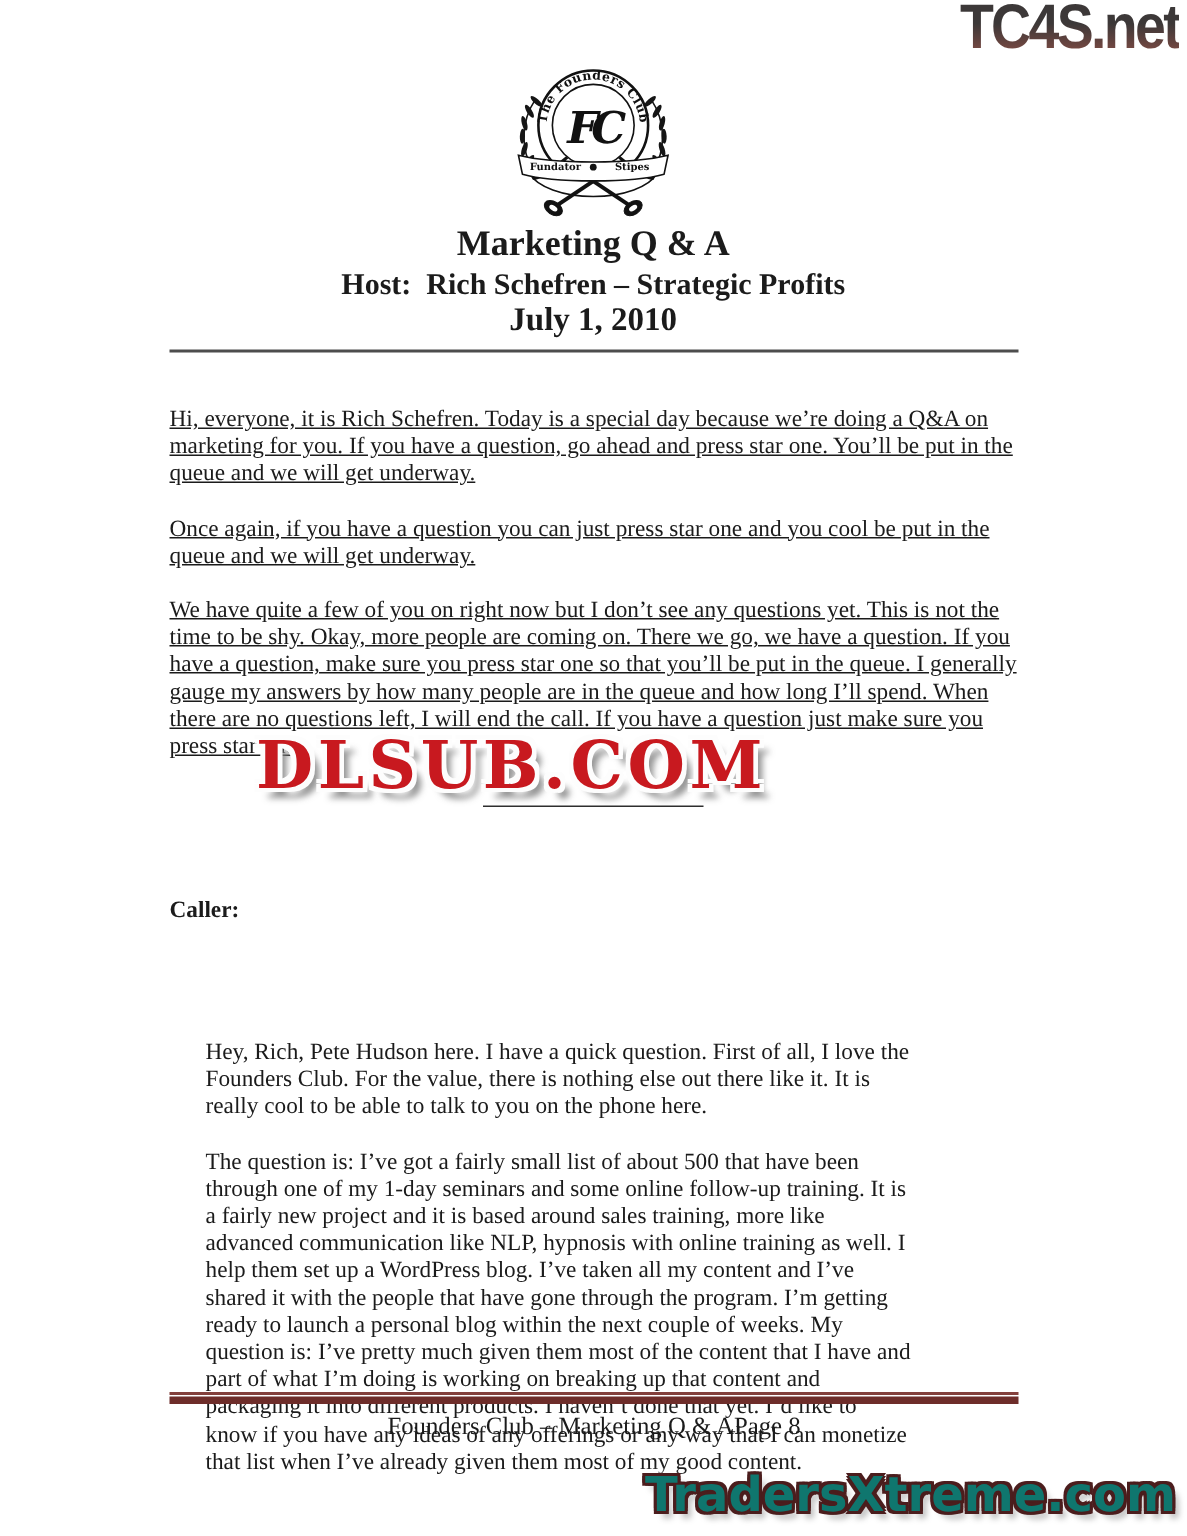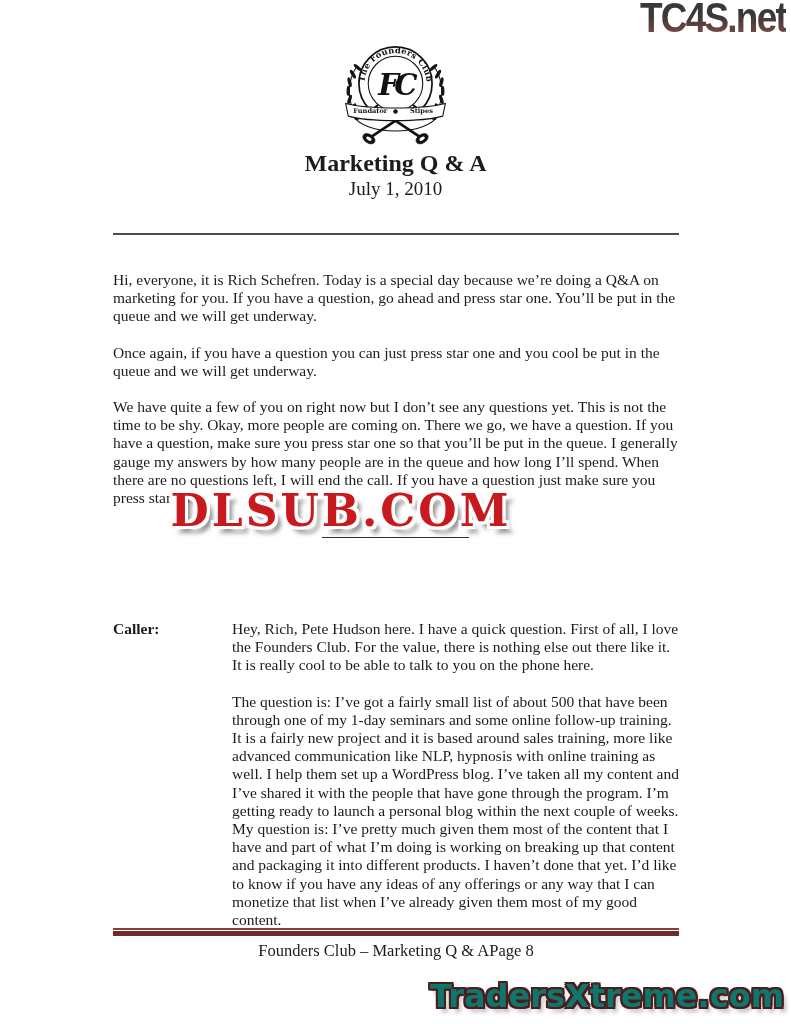--- a/index.html
+++ b/index.html
@@ -16,31 +16,31 @@
           -webkit-background-clip:text;background-clip:text;color:transparent;}
   }
 
   
   .crest{position:absolute;left:329px;top:42px;width:133px;height:107px;}
 
   
   .heading{position:absolute;left:0;top:149px;width:791px;text-align:center;}
   .heading h1{margin:0;font-size:24px;line-height:28px;font-weight:bold;}
   .host{margin:2px 0 0 0;font-size:20px;line-height:22px;font-weight:bold;white-space:pre;}
-  .date{margin:2px 0 10px 0;font-size:19px;line-height:19px;font-weight:normal;}
+  .date{margin:2px 0 10px 0;font-size:22px;line-height:19px;font-weight:bold;}
   .head-rule{position:absolute;left:113px;top:233px;width:566px;height:0;
              border-top:2px solid #4d4d4d;}
 
   
   .body-text{position:absolute;left:113px;top:271px;width:566px;
              font-size:15.5px;line-height:18.2px;}
-  .body-text p{margin:0 0 18px 0;}
+  .body-text p{margin:0 0 18px 0;text-decoration:underline;}
 
-  .caller-row{position:absolute;left:113px;top:620px;width:566px;display:flex;
-              font-size:15.5px;line-height:18.2px;}
+  .caller-row{position:absolute;left:113px;top:598px;width:566px;display:flex;
+              font-size:15.5px;line-height:18.2px;flex-direction:column;}
   .caller-label{width:95px;flex:0 0 95px;font-weight:bold;}
   .caller-text{width:471px;margin-left:24px;}
   .caller-text p{margin:0 0 18px 0;}
 
   
   .dlsub{position:absolute;left:0;top:485px;width:682px;text-align:center;
          font-family:"DejaVu Serif",serif;font-weight:bold;font-size:44px;
          letter-spacing:3px;color:#c8191f;
          text-shadow:
            -3px -3px 0 #fdfdfd, 3px -3px 0 #fdfdfd, -3px 3px 0 #fdfdfd, 3px 3px 0 #fdfdfd,
@@ -109,20 +109,21 @@
     </g>
 
     <path d="M 25,92 C 60,101 140,101 175,92 L 171,111 C 140,120 60,120 29,111 Z" fill="#ffffff" stroke="#121212" stroke-width="1.6"></path>
     <text x="62" y="107" text-anchor="middle" font-family="DejaVu Serif, serif" font-size="10" font-weight="bold" fill="#111">Fundator</text>
     <text x="139" y="107" text-anchor="middle" font-family="DejaVu Serif, serif" font-size="10" font-weight="bold" fill="#111">Stipes</text>
     <circle cx="100" cy="104" r="3.4" fill="#121212"></circle>
   </svg>
 
   <div class="heading">
     <h1>Marketing Q &amp; A</h1>
+    <div class="host">Host:  Rich Schefren – Strategic Profits</div>
     <div class="date">July 1, 2010</div>
   </div>
   <div class="head-rule"></div>
 
   <div class="body-text">
     <p>Hi, everyone, it is Rich Schefren. Today is a special day because we’re doing a Q&amp;A on marketing for you. If you have a question, go ahead and press star one. You’ll be put in the queue and we will get underway.</p>
     <p>Once again, if you have a question you can just press star one and you cool be put in the queue and we will get underway.</p>
     <p>We have quite a few of you on right now but I don’t see any questions yet. This is not the time to be shy. Okay, more people are coming on. There we go, we have a question. If you have a question, make sure you press star one so that you’ll be put in the queue. I generally gauge my answers by how many people are in the queue and how long I’ll spend. When there are no questions left, I will end the call. If you have a question just make sure you press star one.</p>
   </div>
 

